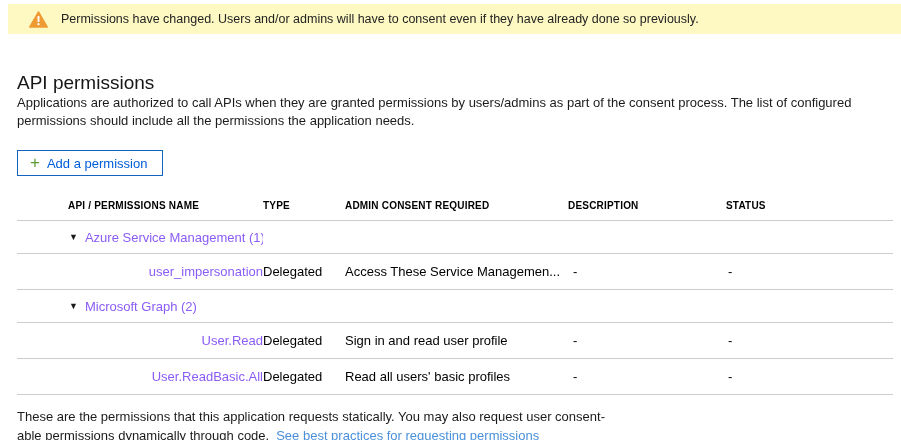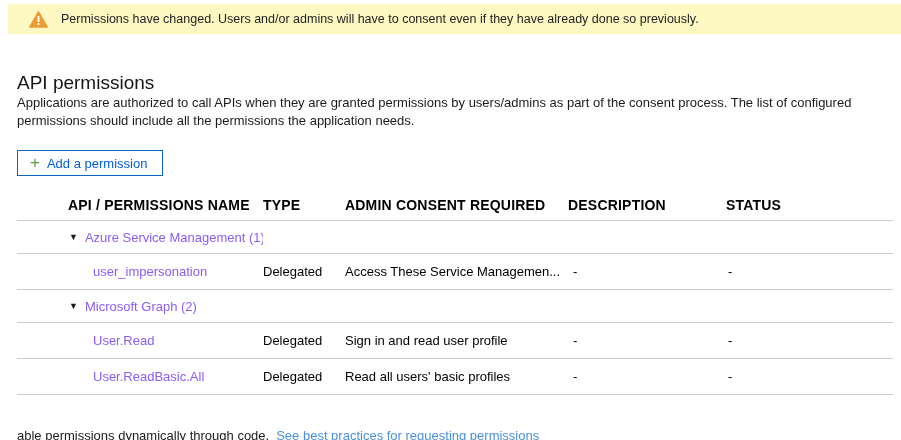--- a/index.html
+++ b/index.html
@@ -58,40 +58,40 @@
 
   
   .perm-table { margin-top: 14px; width: 876px; }
   .thead, .trow {
     display: grid;
     grid-template-columns: 246px 82px 223px 158px 1fr;
     align-items: center;
   }
   .thead {
     height: 30px;
-    font-size: 14px;
+    font-size: 10px;
     font-weight: bold;
     letter-spacing: 0.2px;
     color: #000;
   }
   .thead .hc1 { padding-left: 51px; }
   .tbody { border-top: 1px solid #cccccc; }
   .trow { border-bottom: 1px solid #cccccc; font-size: 13px; }
   .trow.group { height: 33px; }
   .trow.permission { height: 36px; }
   .cell.name.groupcell { padding-left: 52px; display: flex; align-items: center; }
   .expander {
     font-size: 9px;
     color: #1a1a1a;
     margin-right: 7px;
     cursor: pointer;
     line-height: 1;
   }
   .link { color: #8b5cf6; cursor: pointer; }
-  .trow.permission .cell.name { padding-left: 76px; }
+  .trow.permission .cell.name { padding-left: 76px; text-align: right; }
   .cell.admin { padding-left: 5px; }
   .cell.status { padding-left: 2px; }
   .cell { color: #000; overflow: hidden; white-space: nowrap; }
 
   
   .footer {
     margin-top: 13px;
     font-size: 13px;
     line-height: 18.5px;
     color: #1b1b1b;
@@ -168,17 +168,17 @@
           <div class="cell name"><span class="link">User.ReadBasic.All</span></div>
           <div class="cell type">Delegated</div>
           <div class="cell desc">Read all users' basic profiles</div>
           <div class="cell admin">-</div>
           <div class="cell status">-</div>
         </div>
       </div>
   </div>
 
   <p class="footer">
-    <br>
+    <span>These are the permissions that this application requests statically. You may also request user consent-</span><br>
     <span>able permissions dynamically through code.</span><span class="doc-link">See best practices for requesting permissions</span>
   </p>
 
 </div>
 
 </body></html>

